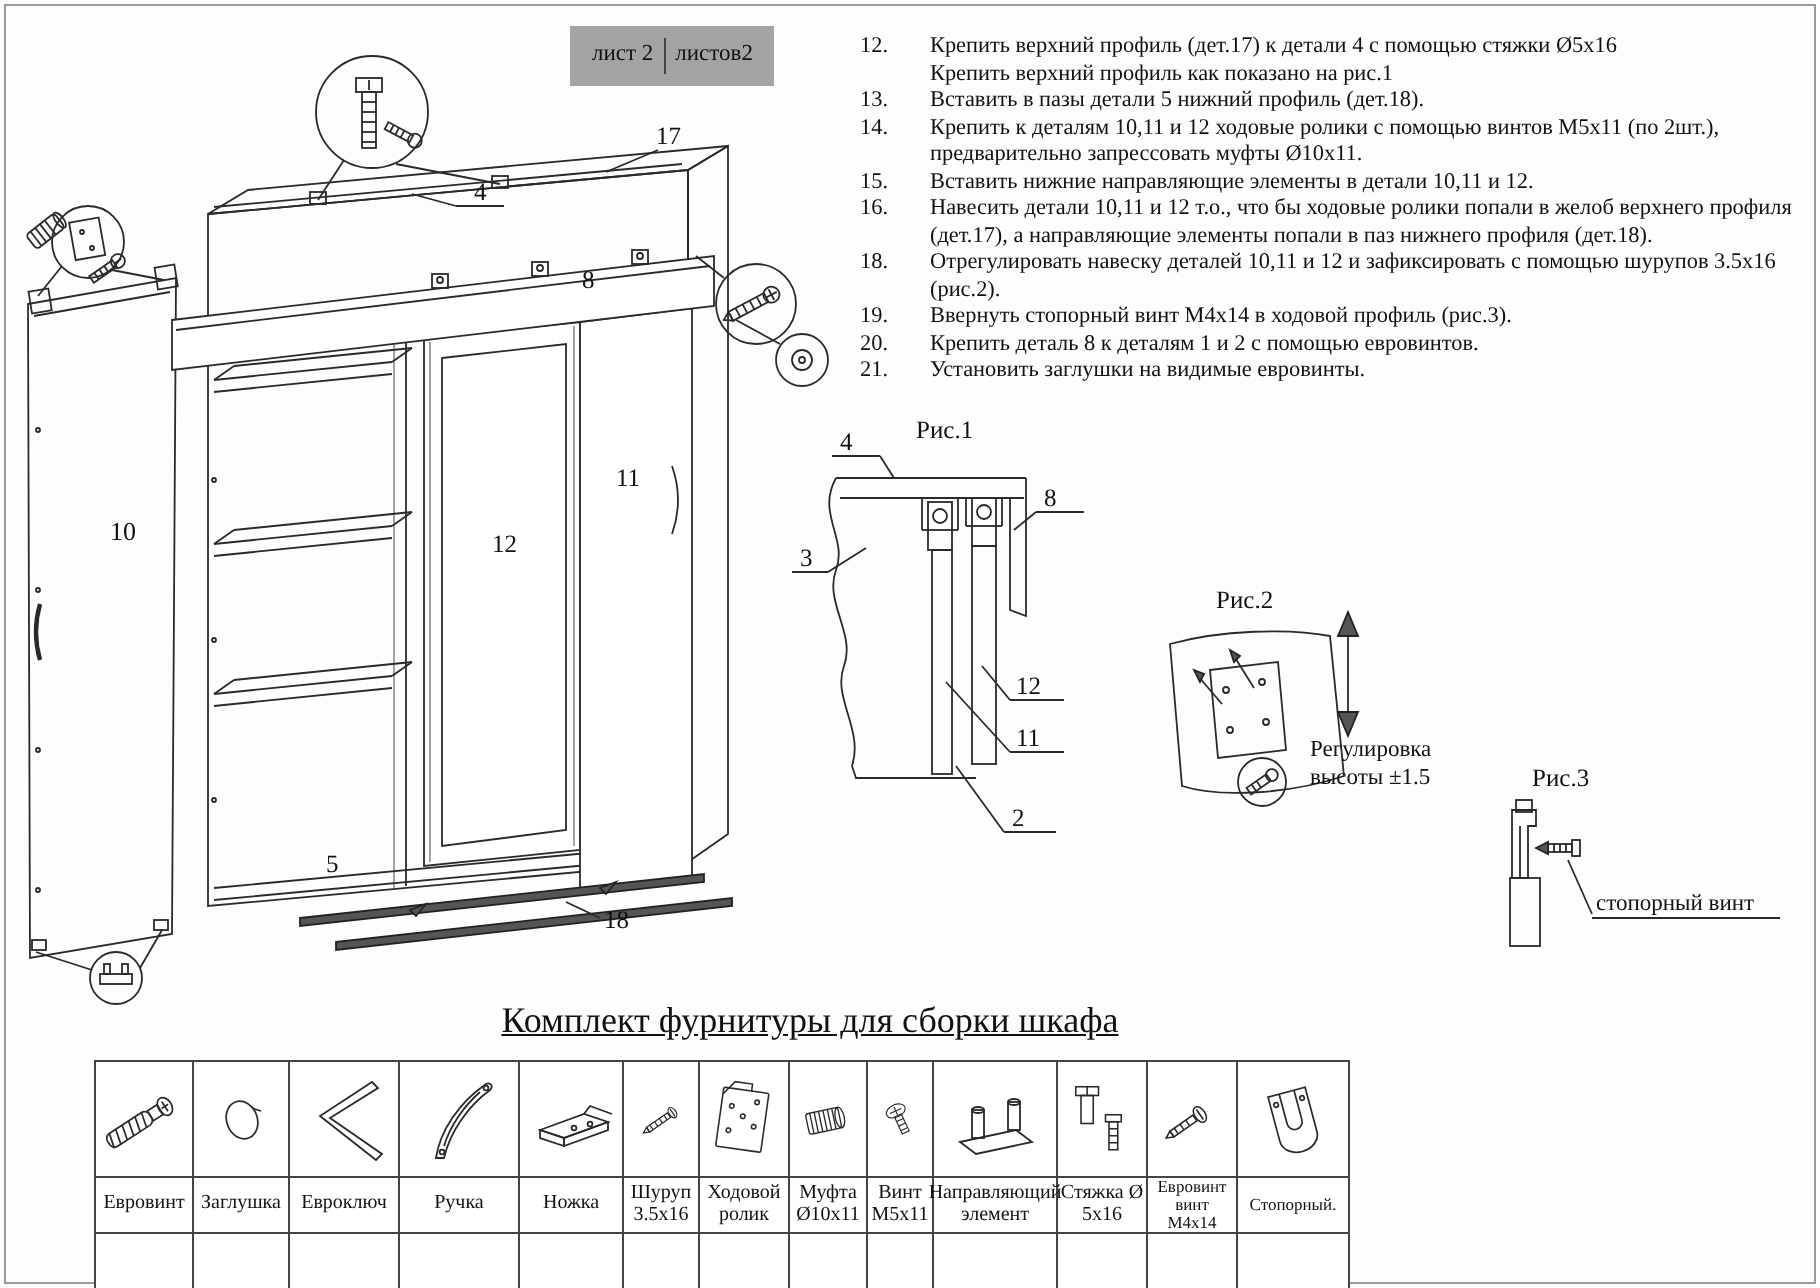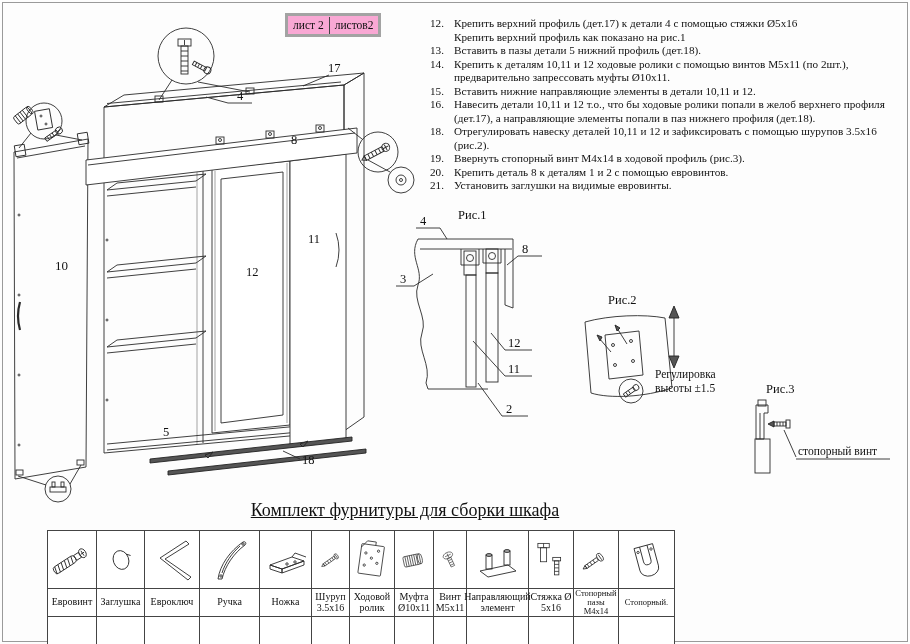--- a/index.html
+++ b/index.html
@@ -1,25 +1,25 @@
 <!DOCTYPE html>
 <html><head>
 <meta charset="utf-8">
 <style>
   html,body{margin:0;padding:0;}
   body{width:910px;height:644px;background:#fdfdfd;position:relative;overflow:hidden;
        font-family:"Liberation Serif", "DejaVu Serif", serif;color:#111;}
   .frame{position:absolute;left:2px;top:2px;right:2px;bottom:2px;border:1px solid #9a9a9a;pointer-events:none;}
   
-  .sheet-box{position:absolute;left:285px;top:13px;height:18px;display:flex;border:3px solid #a3a3a3;background:#f9a8d4;z-index:5;align-items:center;}
+  .sheet-box{position:absolute;left:285px;top:13px;height:18px;display:flex;border:6px solid #a3a3a3;background:#a3a3a3;z-index:5;}
   .sheet-box span{display:block;line-height:17px;font-size:11.5px;padding:0 5px;}
   .sheet-box span:first-child{border-right:1px solid #444;}
   
   .instructions{position:absolute;left:430px;top:17px;width:474px;font-size:11.2px;line-height:13.5px;}
-  .instr-item{display:flex;}
+  .instr-item{display:flex;gap:11px;}
   .instr-num{width:24px;flex:0 0 24px;}
   .instr-text{flex:1;white-space:pre-line;}
   
   svg{position:absolute;}
   svg .ln, svg line, svg polyline, svg polygon, svg path, svg rect, svg circle, svg ellipse{stroke:#2a2a2a;fill:none;stroke-width:0.9;}
   svg text{fill:#111;stroke:none !important;font-family:"Liberation Serif", serif;}
   .gray{stroke:#999 !important;}
   .thick{stroke-width:2.2;}
   .fillwhite{fill:#fff;}
   .filldark{fill:#555;stroke:#222;}
@@ -551,21 +551,21 @@
             <rect x="10" y="25" width="16" height="4"></rect>
       <line x1="13" y1="25" x2="13" y2="29"></line>
             <line x1="17" y1="25" x2="17" y2="29"></line>
             <line x1="21" y1="25" x2="21" y2="29"></line>
       <ellipse cx="29.5" cy="27" rx="3" ry="5"></ellipse>
             <line x1="29.5" y1="23.5" x2="29.5" y2="30.5"></line>
       <polygon points="10,25 6,27 10,29"></polygon>
           </g>
     </svg>
       </div>
-    <div class="cell-name small">Стопорный пазы М4х14</div>
+    <div class="cell-name small">Евровинт винт М4х14</div>
     <div class="cell-qty">6</div>
   </div>
   <div class="hw-col" style="width:55px">
     <div class="cell-icon">
         <svg width="46" height="54" viewBox="0 0 48 54">
       <g transform="rotate(-15 24 27)">
       <path d="M14,12 h20 v24 a10,8 0 0 1 -20,0 z"></path>
       <path d="M20,12 v16 a4,4 0 0 0 8,0 v-16"></path>
       <circle cx="17" cy="17" r="1.2"></circle>
             <circle cx="31" cy="17" r="1.2"></circle>

